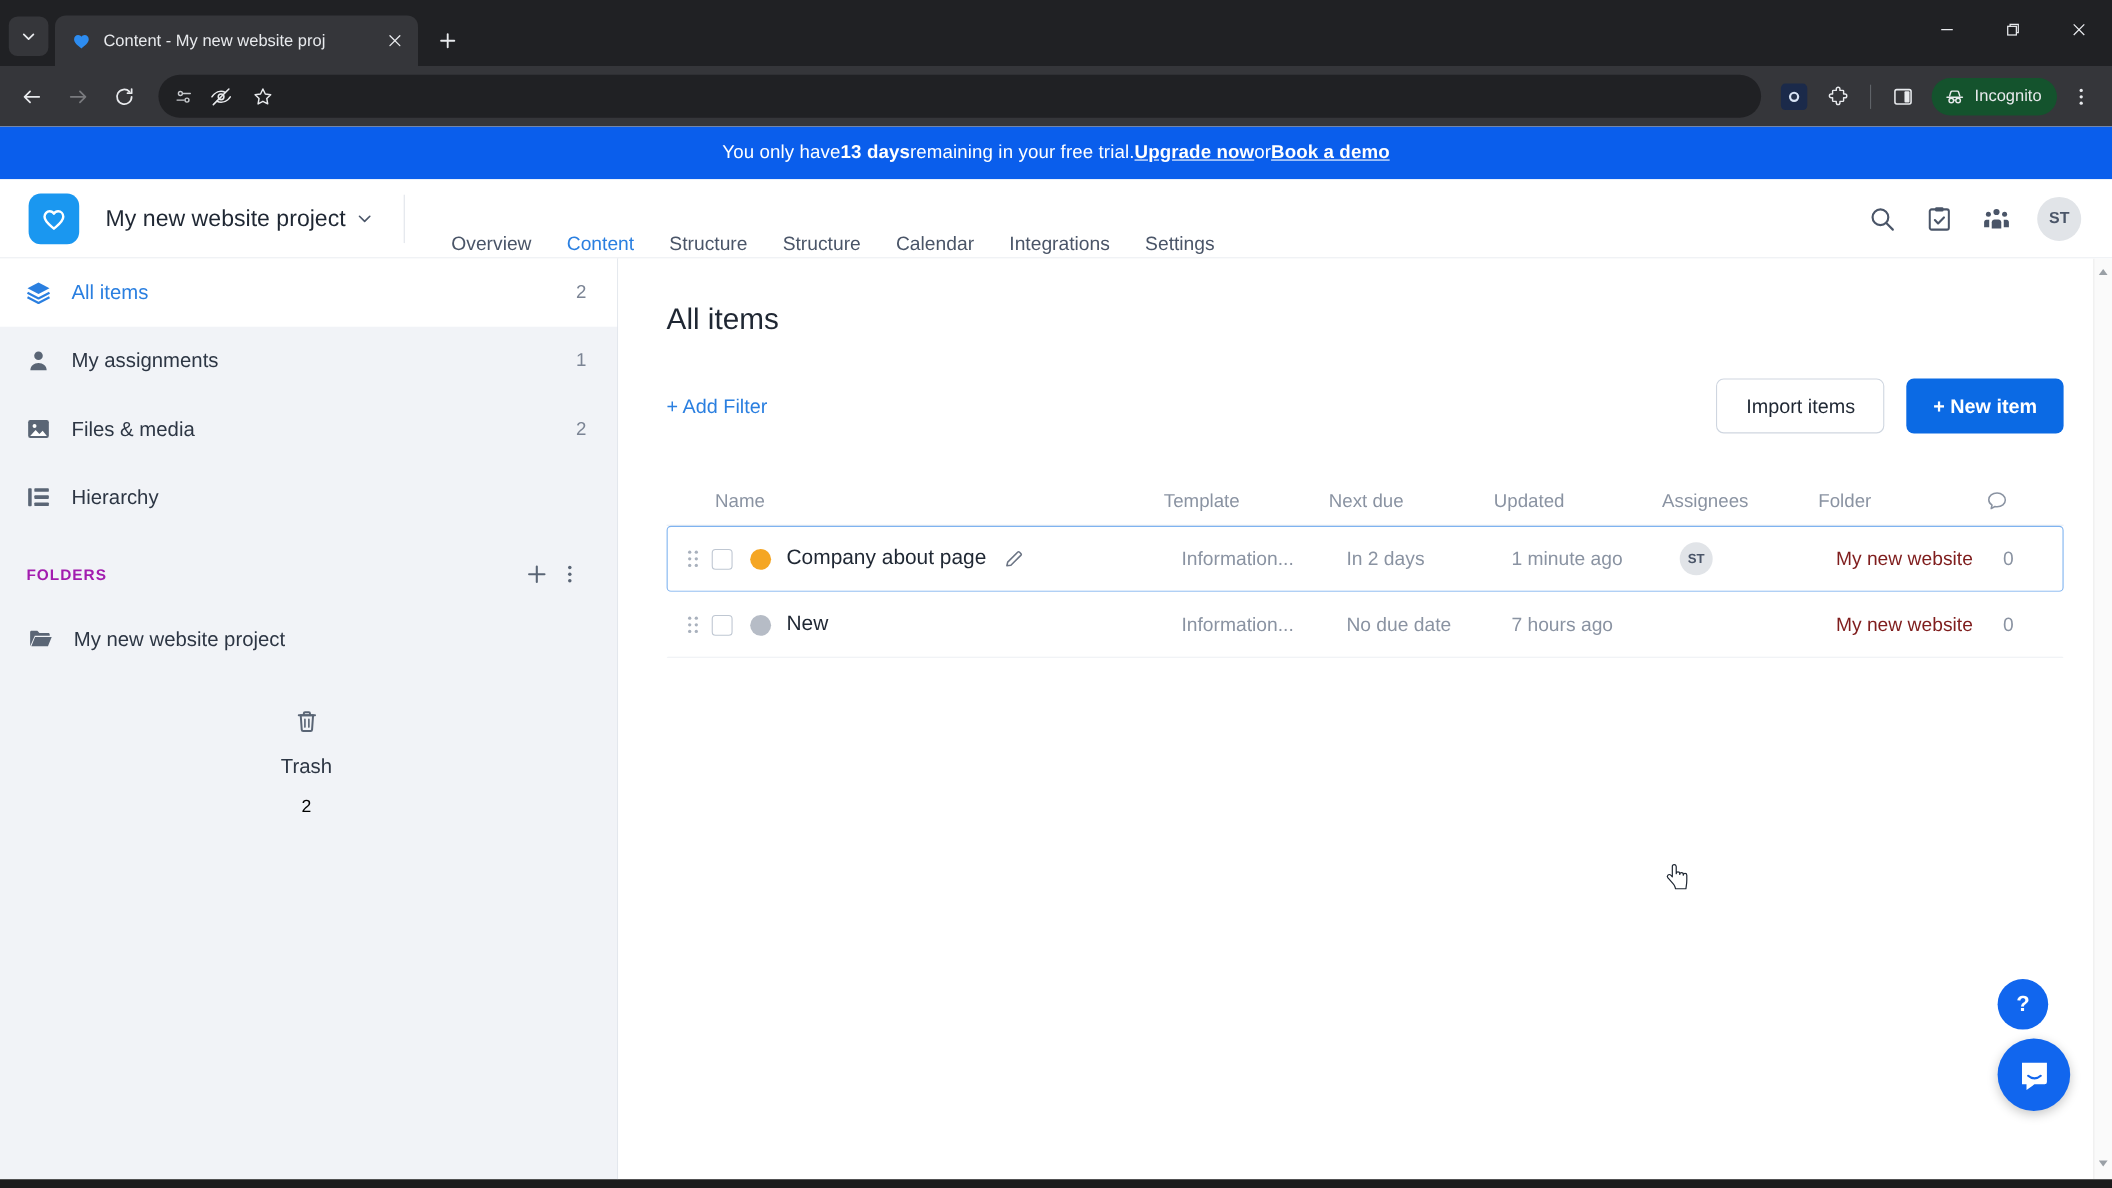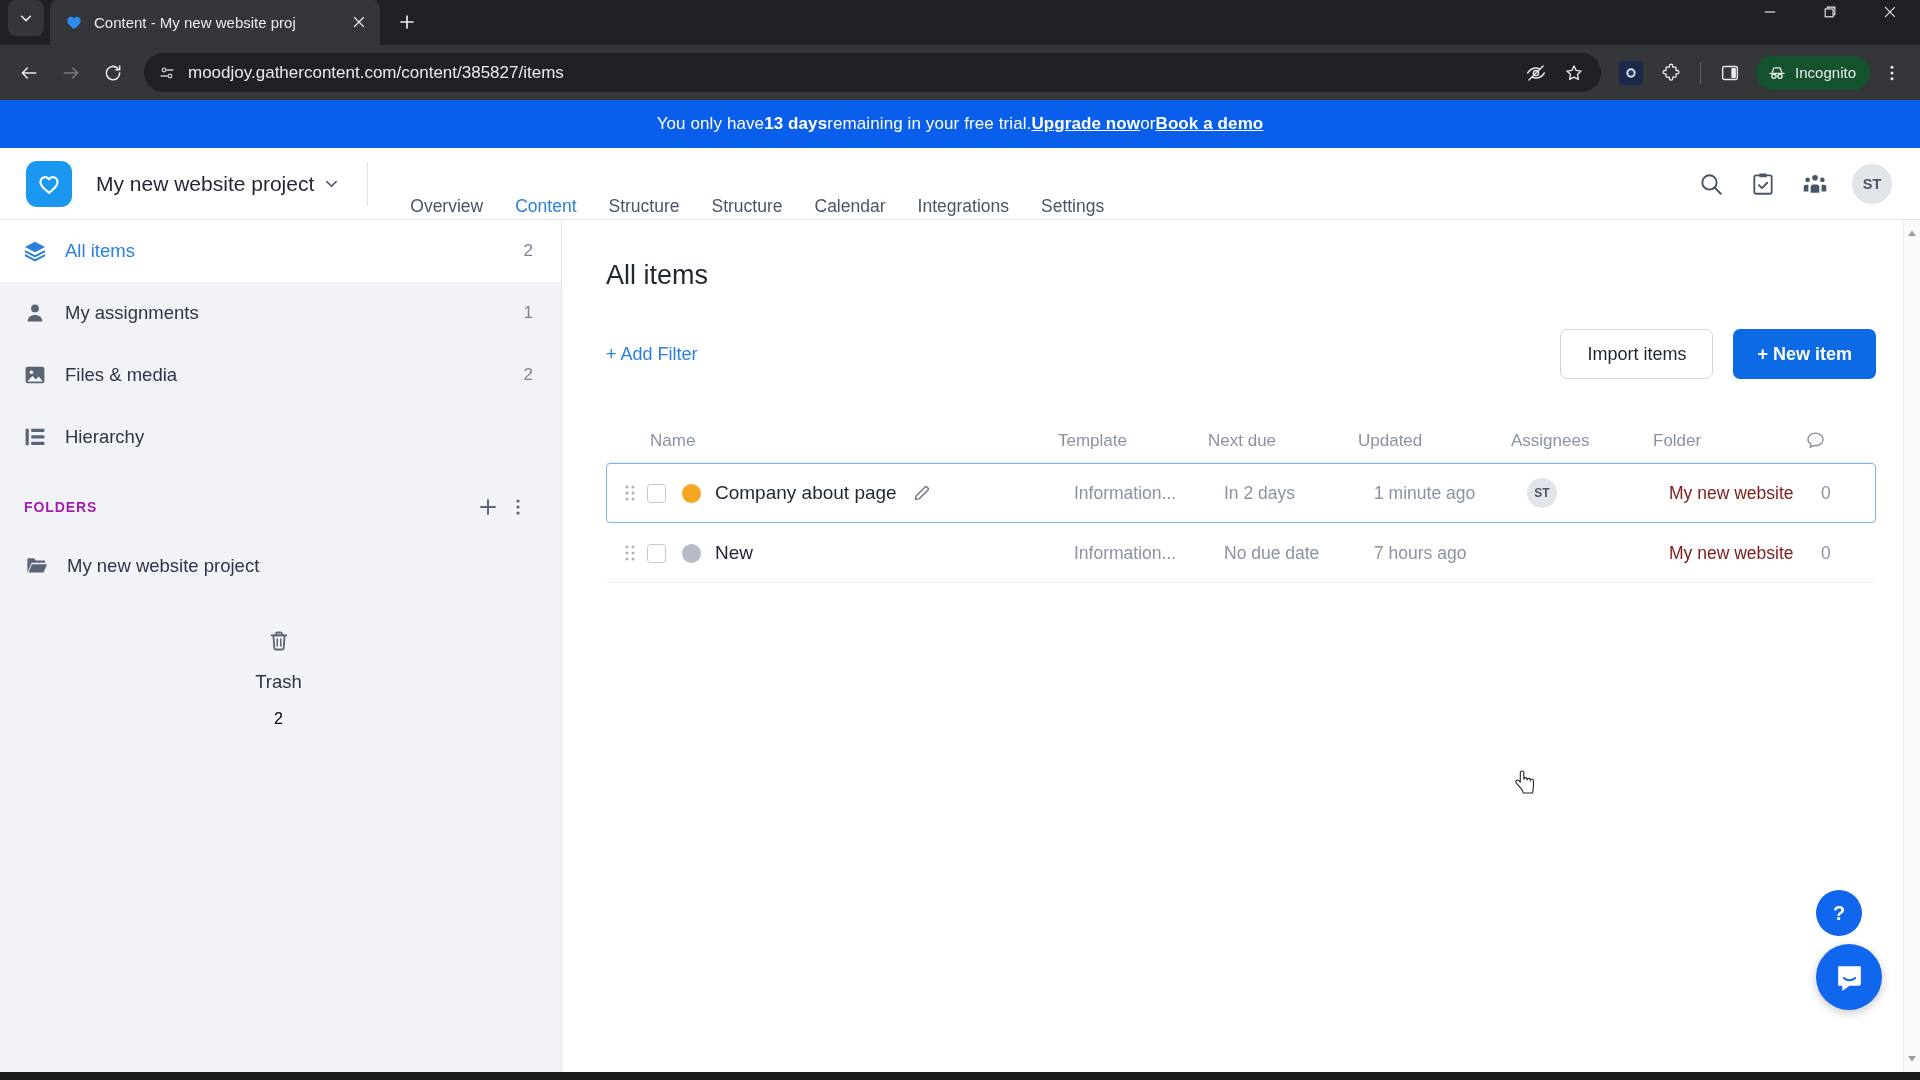--- a/index.html
+++ b/index.html
@@ -7,21 +7,21 @@
     width: 1920px; height: 1080px;
     overflow: hidden;
     font-family: "Liberation Sans", sans-serif;
     background: #202124;
   }
 
   
   .browser { width: 1920px; height: 1080px; display: flex; flex-direction: column; background:#202124; }
 
   .tabstrip {
-    height: 45px; background: #202124;
+    height: 60px; background: #202124;
     display: flex; align-items: flex-end; padding-left: 8px; position: relative;
   }
   .tab-list-btn {
     width: 36px; height: 36px; margin-bottom: 9px; border-radius: 8px;
     background: #35363a; display:flex; align-items:center; justify-content:center;
     cursor: pointer; flex: none;
   }
   .tab-list-btn svg { width: 14px; height: 14px; }
   .tab {
     height: 46px; min-width: 330px; max-width: 330px;
@@ -299,21 +299,20 @@
     </div>
     <div class="omnibox">
       <span class="site-icon">
         <svg viewBox="0 0 24 24">
             <circle cx="8" cy="8" r="2.4" fill="none" stroke="#c6c9cd" stroke-width="1.7"></circle>
             <path d="M11.5 8H20" stroke="#c6c9cd" stroke-width="1.7" stroke-linecap="round"></path>
             <circle cx="16" cy="16" r="2.4" fill="none" stroke="#c6c9cd" stroke-width="1.7"></circle>
             <path d="M12.5 16H4" stroke="#c6c9cd" stroke-width="1.7" stroke-linecap="round"></path>
           </svg>
       </span>
-      <span class="url">moodjoy.gathercontent.com/content/385827/items</span>
       <span class="omni-icon">
         <svg viewBox="0 0 24 24">
             <path d="M2 12s3.8-6 10-6c1.6 0 3 .4 4.2 1M22 12s-3.8 6-10 6c-1.7 0-3.2-.45-4.4-1.1" fill="none" stroke="#e8eaed" stroke-width="1.7" stroke-linecap="round"></path>
             <circle cx="12" cy="12" r="3.1" fill="none" stroke="#e8eaed" stroke-width="1.7"></circle>
             <path d="M3.5 20.5L20.5 3.5" stroke="#e8eaed" stroke-width="1.7" stroke-linecap="round"></path>
           </svg>
       </span>
       <span class="omni-icon">
         <svg viewBox="0 0 24 24">
             <path d="M12 3.5l2.6 5.4 5.9.8-4.3 4.1 1.05 5.9L12 16.9l-5.25 2.8L7.8 13.8 3.5 9.7l5.9-.8z" fill="none" stroke="#e8eaed" stroke-width="1.6" stroke-linejoin="round"></path>

